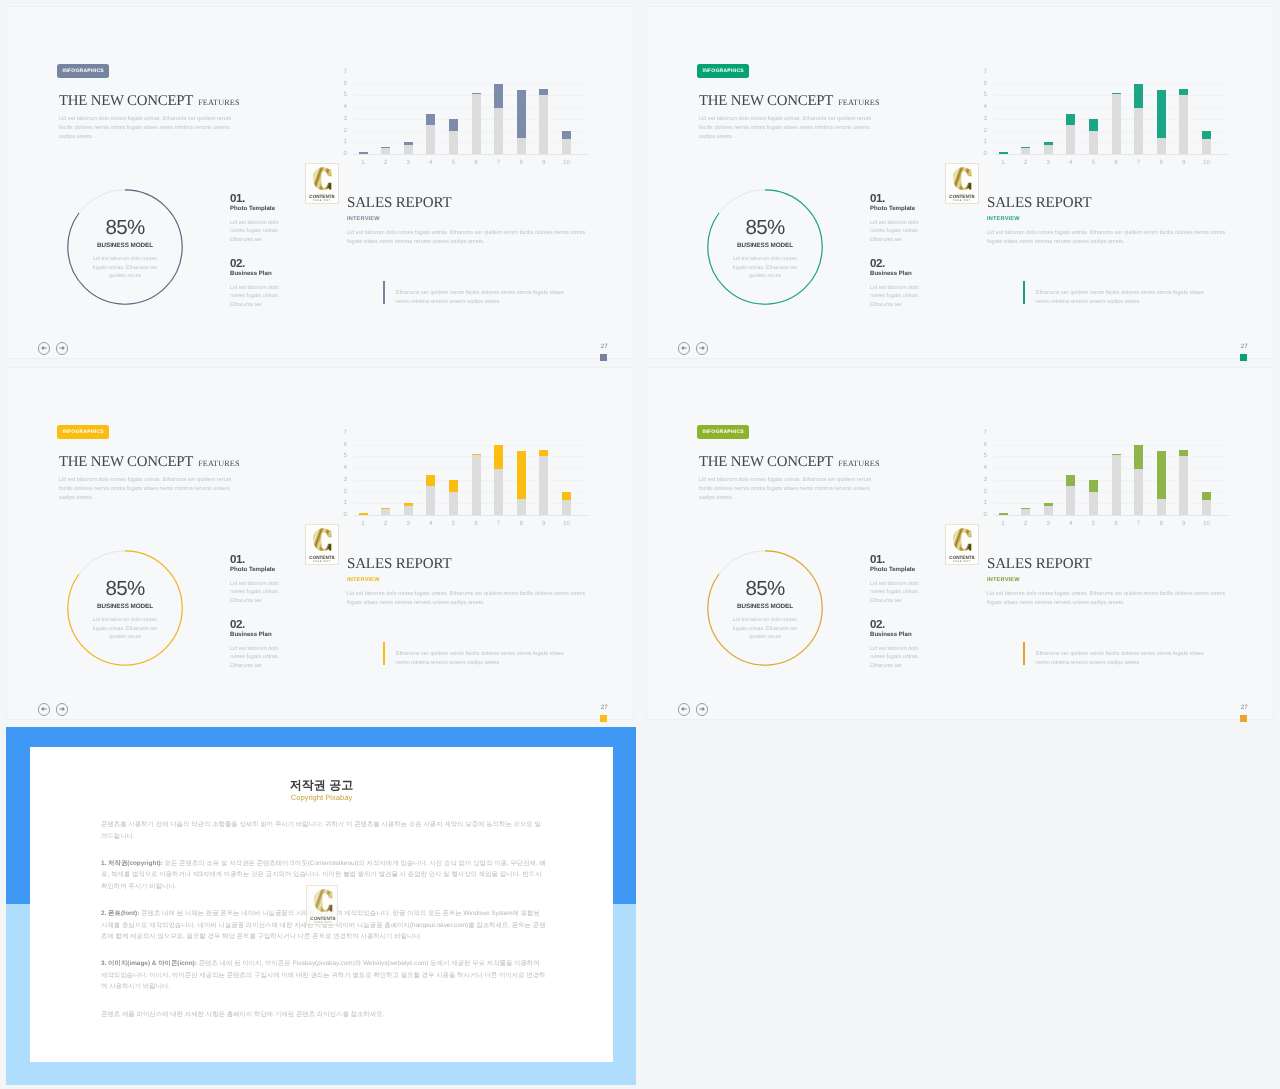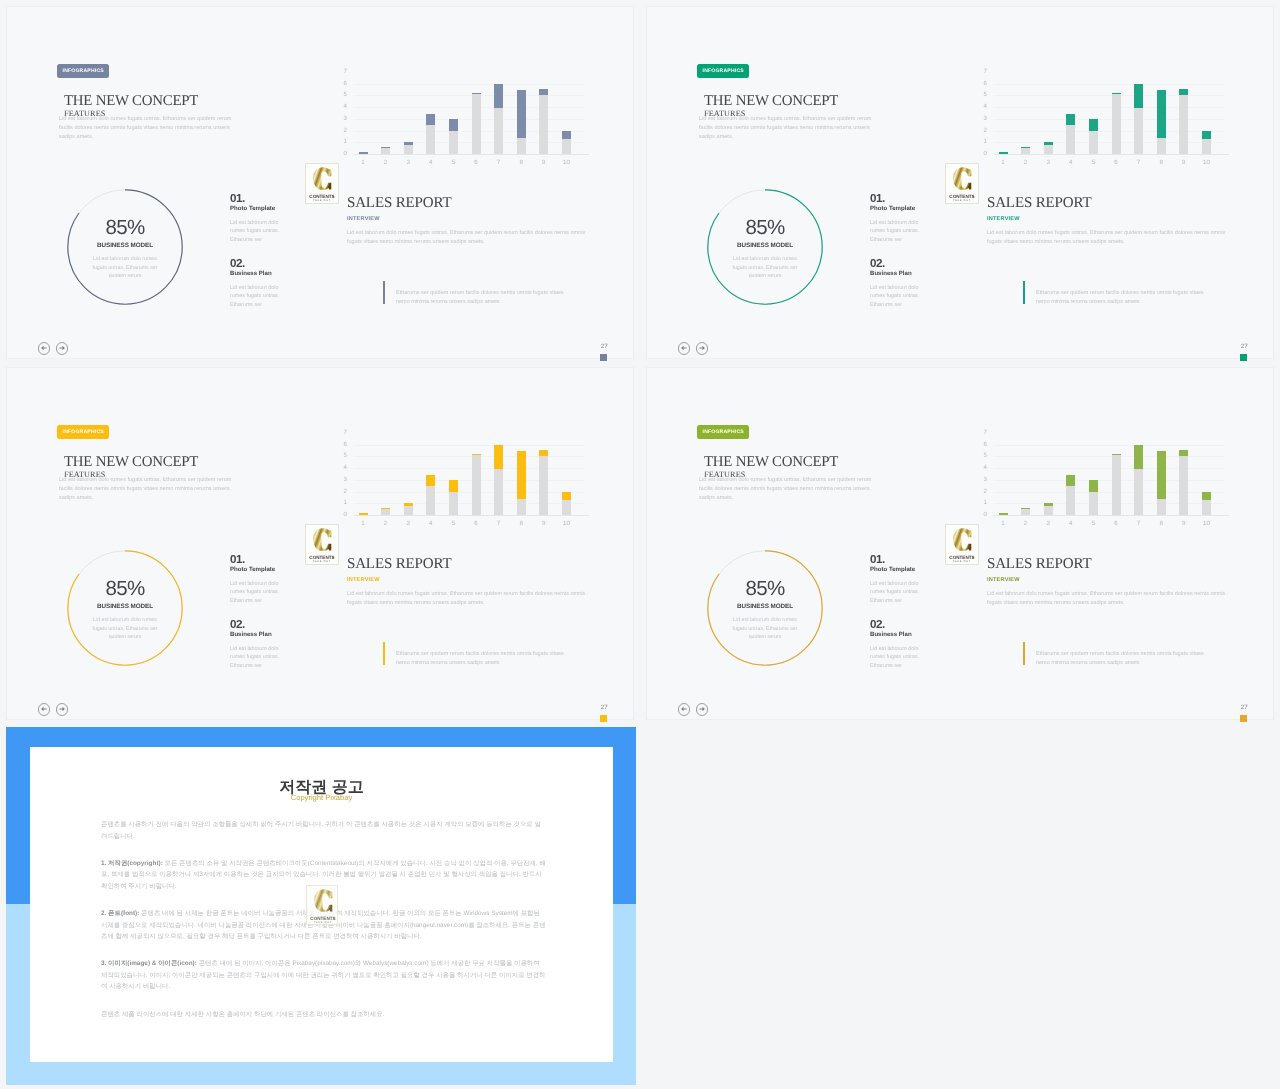--- a/index.html
+++ b/index.html
@@ -13,21 +13,21 @@
   .slide { position:absolute; width:634px; height:359px; }
   .slide::before { content:""; position:absolute; left:6px; top:6px; width:628px; height:353px;
                    background:#f7f8f9; box-shadow:inset 0 0 0 1px #eeeff1; }
 
   .badge { position:absolute; left:57px; top:64px; height:13.5px; padding:0 5.5px;
            border-radius:2.5px; color:#fff; font-size:5.0px; letter-spacing:.25px;
            font-weight:700; display:flex; align-items:center; }
 
   .title { position:absolute; left:59px; top:94px; white-space:nowrap;
            font-family:"Liberation Serif", serif; color:#41474d; display:flex;
-           align-items:baseline;flex-direction:column; }
+           align-items:baseline; }
   .title .t1 { font-size:14.9px; letter-spacing:-.25px; line-height:15px; }
   .title .t2 { font-size:8.2px; letter-spacing:.12px; margin-left:5px; }
 
   .lead { position:absolute; left:59px; top:115px; width:180px;
           font-size:5.55px; line-height:8.9px; color:#c1c4c7; }
 
   .donut { position:absolute; left:67px; top:189px; width:116px; height:116px; }
   .donut svg { display:block; position:absolute; left:0; top:0; }
   .ring-slot { position:absolute; left:0; top:0; }
   .donut .pct { position:absolute; left:0; right:0; top:27px; text-align:center;
@@ -78,21 +78,21 @@
   .pageno { position:absolute; right:26px; top:343px; font-size:6.2px; color:#7e8287;
             text-align:right; letter-spacing:.2px; line-height:7px;}
   .pagesq { position:absolute; right:27px; top:353.5px; width:7.5px; height:7.5px; }
 
   
   .notice { position:absolute; left:6px; top:727px; width:630px; height:358px; overflow:hidden; }
   .noticeTop { position:absolute; left:0; top:0; width:630px; height:177px; background:#3f98f4; }
   .noticeBot { position:absolute; left:0; top:177px; width:630px; height:181px; background:#aeddfd; }
   .paper { position:absolute; left:24px; top:20px; width:583px; height:315px; background:#fff; }
   .ko-title { position:absolute; left:0; right:0; top:30px; text-align:center;
-              font-size:16px; font-weight:700; color:#3b3b3b; }
+              font-size:12px; font-weight:700; color:#3b3b3b; }
   .en-title { position:absolute; left:0; right:0; top:46px; text-align:center;
               font-size:7.6px; color:#c9a43a; }
   .nbody { position:absolute; left:71px; width:445px; top:72px;
            font-size:6.4px; line-height:11.6px; color:#b6b8bb; }
   .nbody p { margin-bottom:15.5px; word-break:break-all; }
   .nbody b { color:#8d8f92; font-weight:700; }
   .wm { position:absolute; left:276px; top:138px; width:32px; height:40px;
         background:#fdfdfc; opacity:.82; border:1px solid #e5e3d7; }
   .wm svg { display:block; }
 </style>

